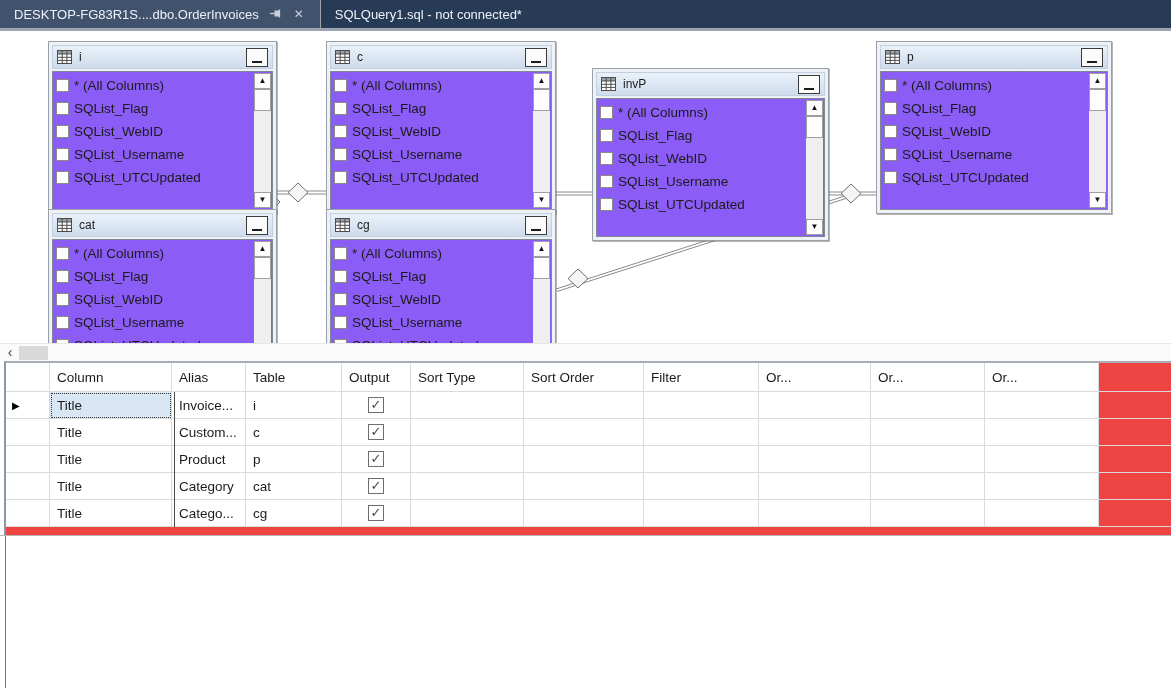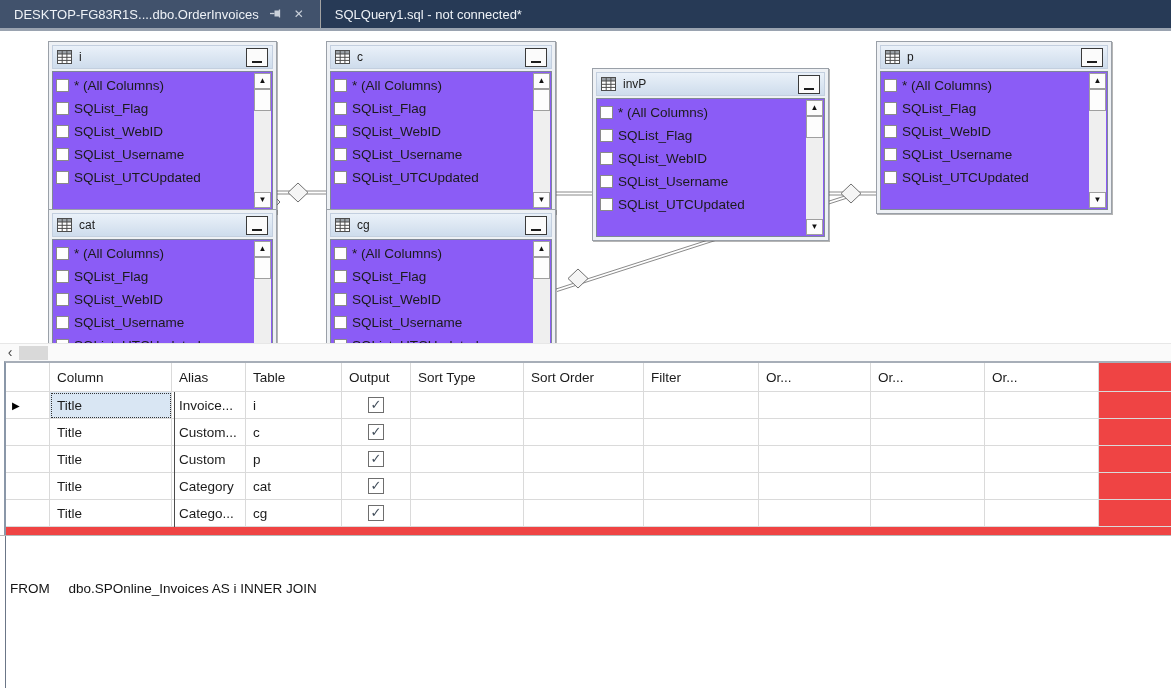--- a/index.html
+++ b/index.html
@@ -490,21 +490,21 @@
     <div class="g-cell c9"></div>
     <div class="g-cell c10"></div>
     <div class="fill"></div>
   </div>
 
   <div class="g-row g-body">
     <div class="g-cell sel">
             <span class="row-arrow"></span>
           </div>
     <div class="g-cell c1">Title</div>
-    <div class="g-cell c2">Custom</div>
+    <div class="g-cell c2">Product</div>
     <div class="g-cell c3">p</div>
     <div class="g-cell c4">
             <span class="gcbx">✓</span>
           </div>
     <div class="g-cell c5"></div>
     <div class="g-cell c6"></div>
     <div class="g-cell c7"></div>
     <div class="g-cell c8"></div>
     <div class="g-cell c9"></div>
     <div class="g-cell c10"></div>
@@ -548,21 +548,20 @@
     <div class="g-cell c10"></div>
     <div class="fill"></div>
   </div>
 </div>
     <div class="col-divider"></div>
   </div>
 
   <div class="sqlpane">
     <div class="leftline"></div>
     <div class="sqltext">
-      <div>FROM     dbo.SPOnline_Invoices AS i INNER JOIN</div>
       
       
       
       
       
     </div>
   </div>
 </div>
 
 </body></html>

